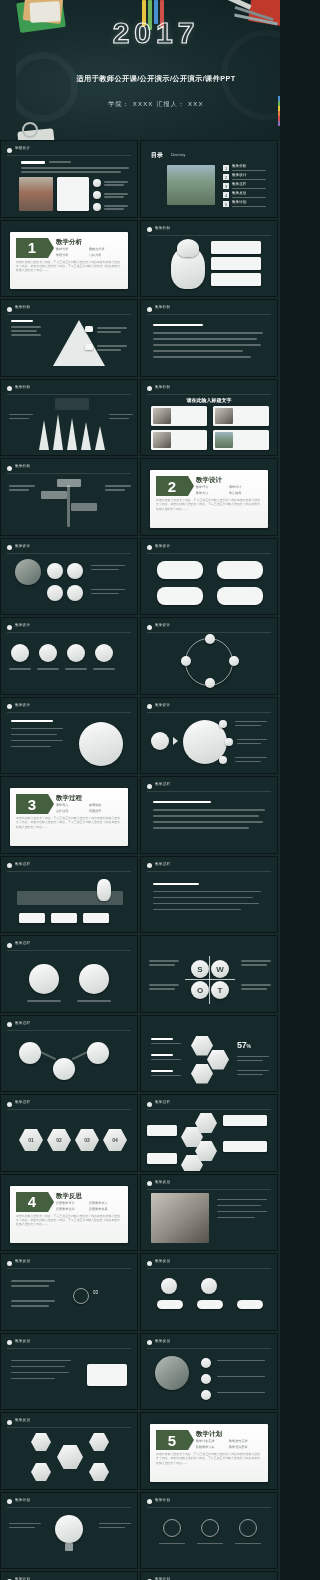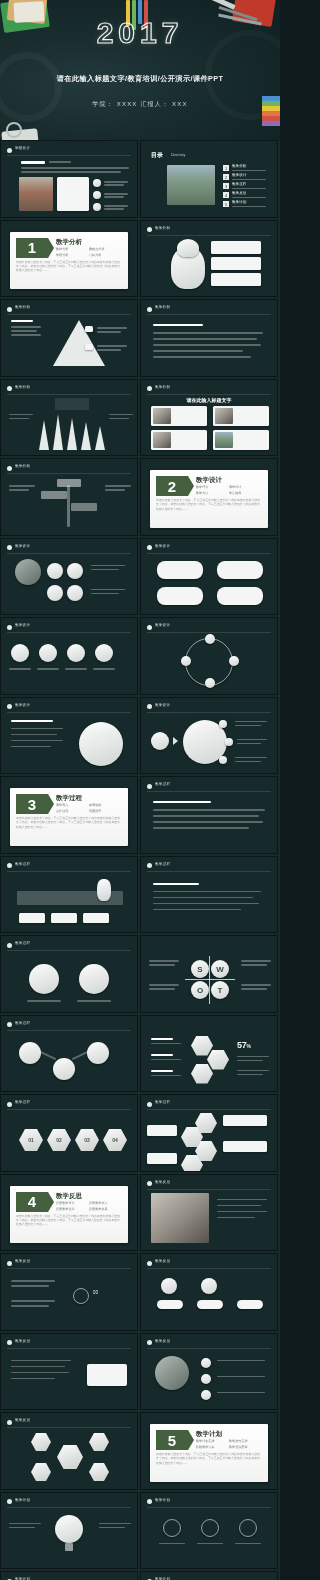--- a/index.html
+++ b/index.html
@@ -10,20 +10,21 @@
     overflow:hidden;
   }
   .page { width:280px; height:1580px; position:relative; background:#182a2c; }
 
   
   .cover {
     position:relative; width:280px; height:140px;
     background:
       radial-gradient(ellipse at 30% 60%, #22393b 0%, #16292b 55%, #0f2022 100%);
     overflow:hidden;
+    margin-left:16px;
   }
   .cover .chalkring{
     position:absolute; left:-8px; top:52px; width:70px;height:70px;
     border:7px solid rgba(255,255,255,.045); border-radius:50%;
   }
   .cover .chalkring2{
     position:absolute; left:205px; top:30px; width:90px;height:90px;
     border:6px solid rgba(255,255,255,.03); border-radius:50%;
   }
   .cover-title{
@@ -147,21 +148,21 @@
         <i style="background:#6cb55b"></i>
       <i style="background:#e8c33d"></i>
         <i style="background:#e07a3a"></i>
       <i style="background:#d0504a"></i>
         <i style="background:#8e6bb5"></i>
     </div>
     <div class="sup bl-pal"></div>
     <div class="sup comp"></div>
 
     <div class="cover-title">2017</div>
-    <div class="cover-desc">请在此输入标题文字/教育培训/公开演示/课件PPT</div>
+    <div class="cover-desc">适用于教师公开课/公开演示/公开演示/课件PPT</div>
     <div class="cover-meta">学院： XXXX  汇报人：  XXX</div>
   </div>
 
   <div class="grid">
 
     <div class="slide">
       <div class="shead">
         <span class="dot"></span>
         <span class="htxt">学校简介</span>
         <span class="rule"></span>

